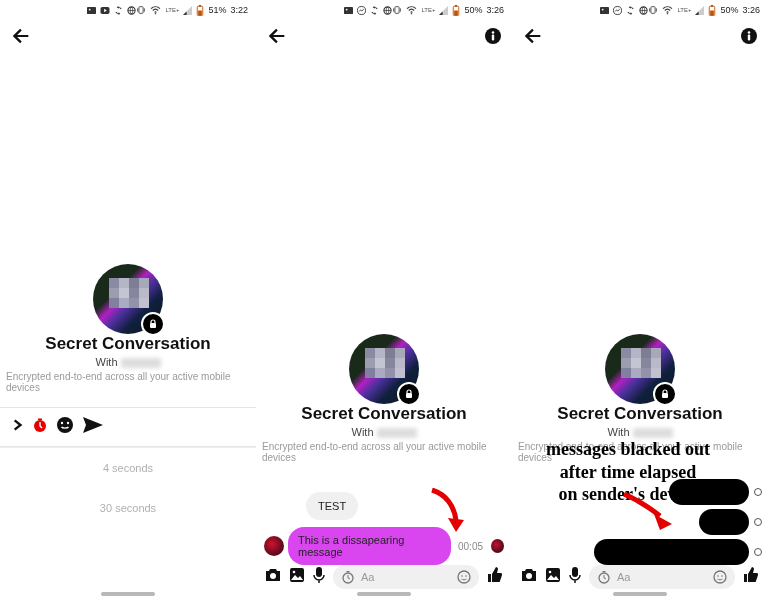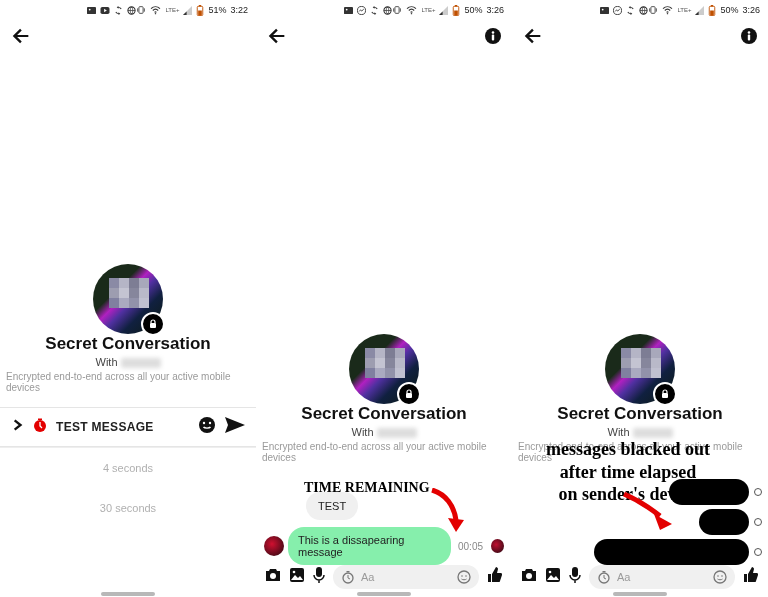--- a/index.html
+++ b/index.html
@@ -26,21 +26,21 @@
   .compose-text { flex:1; font-size:12px; font-weight:600; color:#222; letter-spacing:.3px;}
   .warn { color:#d40000; font-size:9.5px; text-align:center; padding:10px 6px; }
   .opt { text-align:center; font-size:11px; color:#b0b0b0; padding:14px 0; border-top:1px solid #eee; }
   .opt.selected { color:#222; border-top:1px solid #ccc; border-bottom:1px solid #ccc;}
   
   .chat-area { position:absolute; left:0; right:0; bottom:30px; }
   .msg-group { padding:2px 8px 2px 8px; }
   .bubble-out { background:#f0f0f0; color:#222; font-size:11px; padding:8px 12px; border-radius:16px; margin:3px 0 3px 20px; display:inline-block; max-width:170px;}
   .row-in { display:flex; align-items:center; gap:4px; }
   .mini-av { width:20px; height:20px; border-radius:50%; background: radial-gradient(circle at 40% 40%, #d01030, #200810); flex-shrink:0;}
-  .bubble-in { background:#86efac; color:#222; font-size:11px; padding:7px 10px; border-radius:16px; }
+  .bubble-in { background:#d946ef; color:#222; font-size:11px; padding:7px 10px; border-radius:16px; }
   .timer { font-size:10px; color:#888; margin-left:3px;}
   .tiny-av { width:14px; height:14px; border-radius:50%; background: radial-gradient(circle at 40% 40%, #c01030, #200810); margin-left:4px;}
   .inputbar { position:absolute; left:0; right:0; bottom:6px; height:28px; display:flex; align-items:center; gap:7px; padding:0 8px;}
   .inputbar .pill { flex:1; height:24px; background:#f0f0f0; border-radius:14px; display:flex; align-items:center; gap:6px; padding:0 8px; font-size:11px; color:#9a9a9a; }
   .navind { position:absolute; bottom:1px; left:50%; transform:translateX(-50%); width:54px; height:4px; background:#b8b8b8; border-radius:3px; }
   .annot { position:absolute; font-family: Georgia, 'Times New Roman', serif; font-weight:700; color:#000; }
   .arrow { position:absolute; }
   .black-bubble { background:#000; border-radius:16px; }
   .ring { width:8px; height:8px; border:1px solid #555; border-radius:50%; }
   @media print {}
@@ -129,21 +129,20 @@
 
   <div class="compose">
     <span><svg width="14" height="14" viewBox="0 0 12 12">
           <path d="M4 2l5 4-5 4" stroke="#111" stroke-width="2" fill="none"></path>
         </svg></span>
     <span><svg width="16" height="16" viewBox="0 0 16 16">
           <circle cx="8" cy="9" r="6" fill="#e30000"></circle>
           <path d="M8 5v4l2 2" stroke="#fff" stroke-width="1.3" fill="none"></path>
           <rect x="6" y="1.5" width="4" height="1.5" fill="#e30000"></rect>
         </svg></span>
-    <span class="compose-text">TEST MESSAGE</span>
     <span><svg width="18" height="18" viewBox="0 0 18 18">
           <circle cx="9" cy="9" r="8" fill="#111"></circle>
           <circle cx="6" cy="7" r="1.2" fill="#fff"></circle>
           <circle cx="12" cy="7" r="1.2" fill="#fff"></circle>
           <path d="M5.5 11c1 1.5 6 1.5 7 0" stroke="#fff" stroke-width="1.4" fill="none"></path>
         </svg></span>
     <span><svg width="22" height="18" viewBox="0 0 22 18">
           <path d="M1 1l20 8L1 17l3-8z" fill="#111"></path>
         </svg></span>
   </div>
@@ -232,21 +231,20 @@
         <svg width="12" height="12" viewBox="0 0 12 12">
           <rect x="3" y="5" width="6" height="5" rx="1" fill="#fff"></rect>
           <path d="M4 5V4a2 2 0 0 1 4 0v1" stroke="#fff" fill="none" stroke-width="1.2"></path>
         </svg>
       </div>
   </div>
   <div class="title">Secret Conversation</div>
   <div class="subtitle"><span>With</span><span class="sub-blur"></span></div>
   <div class="enc">Encrypted end-to-end across all your active mobile devices</div>
 
-  <div class="annot" style="left:48px; top:480px; font-size:14px;">TIME REMAINING</div>
   <svg class="arrow" style="left:170px; top:488px;" width="40" height="44" viewBox="0 0 40 44">
       <path d="M6 2 C 20 6 28 18 30 32" stroke="#e30000" stroke-width="5" fill="none"></path>
       <path d="M30 44 L22 30 L38 32 Z" fill="#e30000"></path>
     </svg>
 
   <div class="chat-area">
     <div class="msg-group" style="text-align:left; padding-left:30px">
       <div class="bubble-out">TEST</div>
     </div>
     <div class="msg-group">

